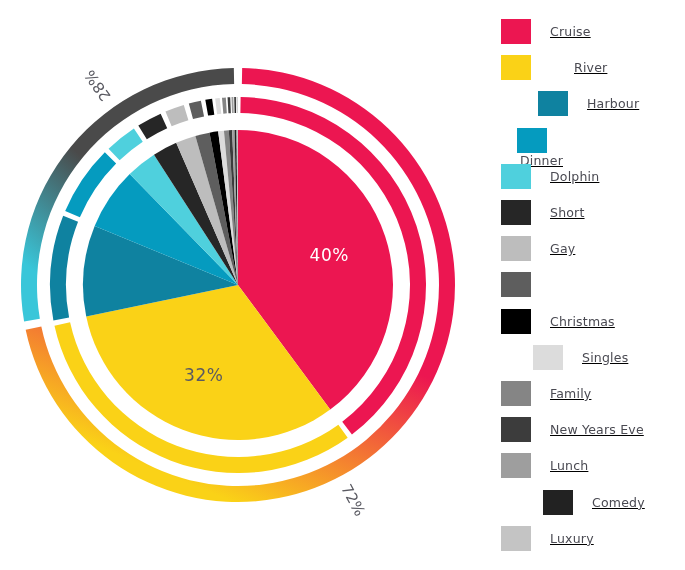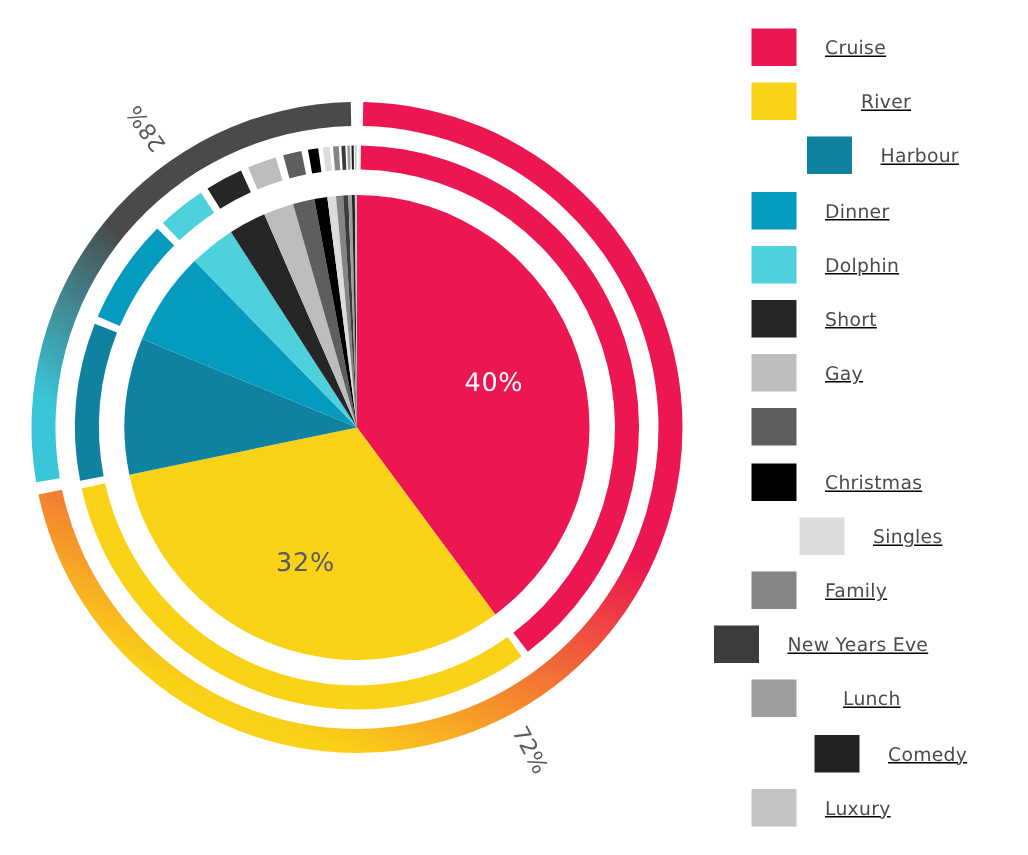--- a/index.html
+++ b/index.html
@@ -87,21 +87,21 @@
         <span class="legend-label">Cruise</span>
       </div>
       <div class="legend-row" style="left: 501px; top: 55.2px; gap: 24px;">
         <span class="legend-swatch" style="background: rgb(250, 210, 23);"></span>
         <span class="legend-label">River</span>
       </div>
       <div class="legend-row" style="left: 501px; top: 91.4px; padding-left: 37px;">
         <span class="legend-swatch" style="background: rgb(15, 130, 160);"></span>
         <span class="legend-label">Harbour</span>
       </div>
-      <div class="legend-row" style="left: 501px; top: 127.6px;">
+      <div class="legend-row" style="left: 501px; top: 127.6px; flex-direction: column;">
         <span class="legend-swatch" style="background: rgb(5, 155, 191);"></span>
         <span class="legend-label">Dinner</span>
       </div>
       <div class="legend-row" style="left: 501px; top: 163.8px;">
         <span class="legend-swatch" style="background: rgb(79, 208, 221);"></span>
         <span class="legend-label">Dolphin</span>
       </div>
       <div class="legend-row" style="left: 501px; top: 200px; justify-content: space-between;">
         <span class="legend-swatch" style="background: rgb(38, 38, 38);"></span>
         <span class="legend-label">Short</span>
@@ -118,25 +118,25 @@
         <span class="legend-label">Christmas</span>
       </div>
       <div class="legend-row" style="left: 501px; top: 344.8px; padding-left: 32px;">
         <span class="legend-swatch" style="background: rgb(220, 220, 220);"></span>
         <span class="legend-label">Singles</span>
       </div>
       <div class="legend-row" style="left: 501px; top: 381px;">
         <span class="legend-swatch" style="background: rgb(133, 133, 133);"></span>
         <span class="legend-label">Family</span>
       </div>
-      <div class="legend-row" style="left: 476px; top: 417.2px; align-items: center;">
+      <div class="legend-row" style="left: 501px; top: 417.2px; align-items: center;">
         <span class="legend-swatch" style="background: rgb(60, 60, 60);"></span>
         <span class="legend-label">New Years Eve</span>
       </div>
-      <div class="legend-row" style="left: 501px; top: 453.4px; gap: 12px;">
+      <div class="legend-row" style="left: 501px; top: 453.4px;">
         <span class="legend-swatch" style="background: rgb(158, 158, 158);"></span>
         <span class="legend-label">Lunch</span>
       </div>
       <div class="legend-row" style="left: 501px; top: 489.6px; padding-left: 42px;">
         <span class="legend-swatch" style="background: rgb(34, 34, 34);"></span>
         <span class="legend-label">Comedy</span>
       </div>
       <div class="legend-row" style="left: 501px; top: 525.8px;">
         <span class="legend-swatch" style="background: rgb(196, 196, 196);"></span>
         <span class="legend-label">Luxury</span>

